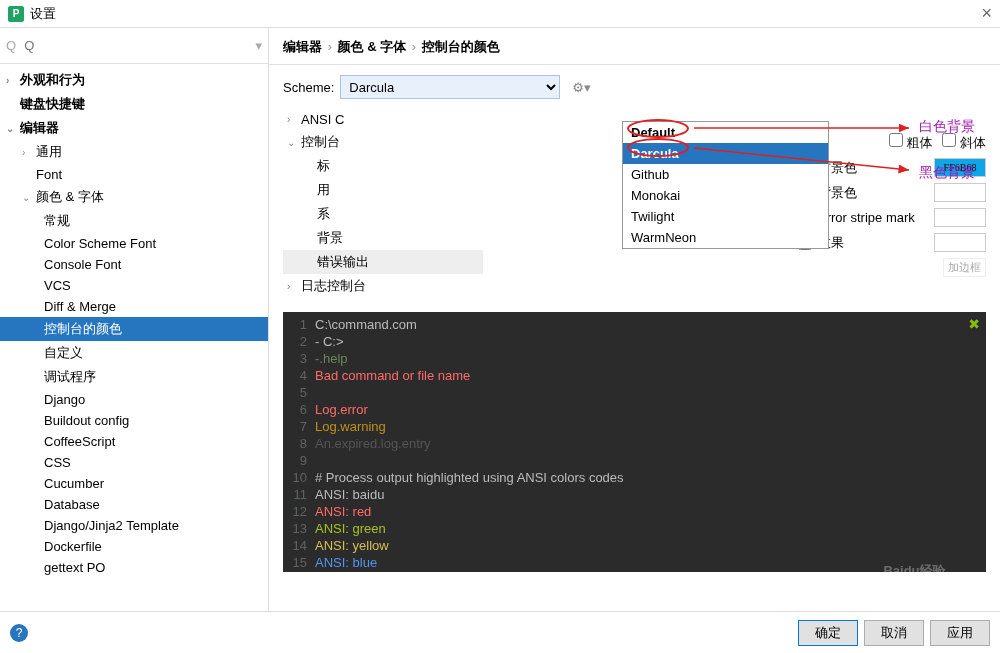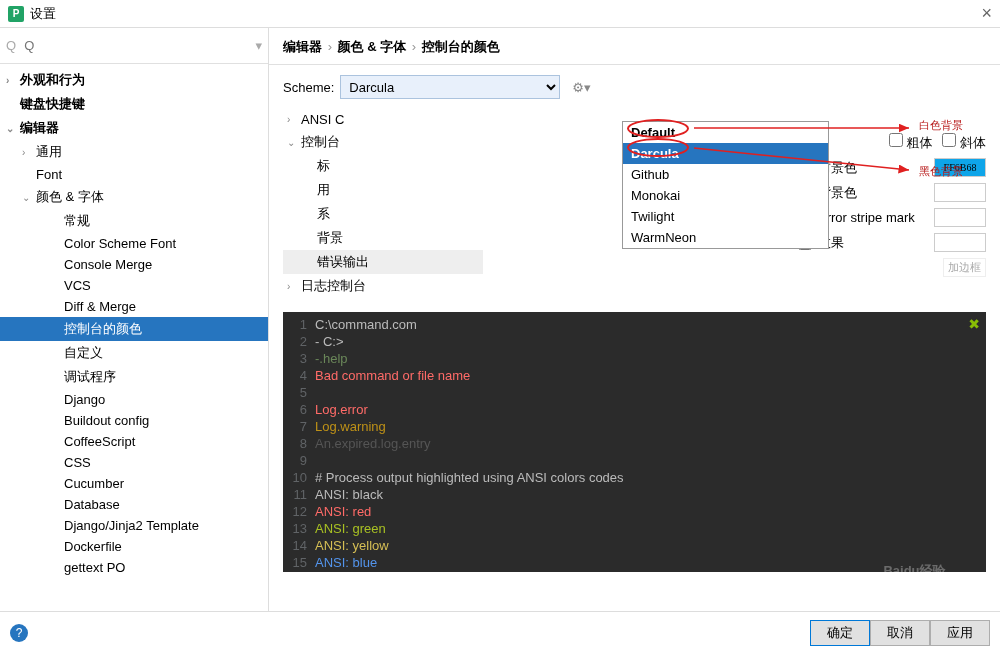--- a/index.html
+++ b/index.html
@@ -9,59 +9,59 @@
 .titlebar .close{margin-left:auto;font-size:18px;cursor:pointer;color:#666;}
 .main{display:flex;height:583px;}
 .sidebar{width:269px;border-right:1px solid #ddd;display:flex;flex-direction:column;}
 .search{padding:6px;border-bottom:1px solid #e0e0e0;display:flex;align-items:center;}
 .search input{flex:1;border:none;outline:none;padding:4px;background:transparent;color:#aaa;}
 .search .mag{color:#aaa;margin-right:4px;}
 .tree{flex:1;overflow-y:auto;padding-top:4px;}
 .tree-item{padding:3px 8px 3px 20px;cursor:pointer;white-space:nowrap;display:flex;align-items:center;}
 .tree-item.l1{padding-left:20px;font-weight:bold;}
 .tree-item.l2{padding-left:36px;}
-.tree-item.l3{padding-left:64px;}
+.tree-item.l3{padding-left:44px;}
 .tree-item.selected{background:#2675BF;color:#fff;}
 .tree-item .arrow{display:inline-block;width:12px;color:#888;font-size:10px;margin-left:-14px;margin-right:2px;}
 .content{flex:1;display:flex;flex-direction:column;position:relative;padding:0;}
 .breadcrumb{padding:10px 14px 8px;font-weight:bold;border-bottom:1px solid #e0e0e0;}
 .breadcrumb .sep{color:#999;margin:0 2px;font-weight:normal;}
 .scheme-row{display:flex;align-items:center;padding:10px 14px;gap:6px;}
 .scheme-row select{width:220px;height:24px;border:1px solid #abc3de;background:#e8f0fb;padding:0 4px;}
 .scheme-row .gear{color:#888;margin-left:6px;}
 .middle{display:flex;padding:0 14px;gap:12px;}
 .category-tree{width:200px;}
 .cat-item{padding:3px 6px 3px 18px;cursor:pointer;display:flex;align-items:center;}
 .cat-item .arrow{display:inline-block;width:12px;color:#888;font-size:10px;margin-left:-14px;margin-right:2px;}
 .cat-item.l2{padding-left:34px;}
 .cat-item.sel{background:#eee;}
 .dropdown{position:absolute;left:353px;top:93px;width:207px;background:#fff;border:1px solid #999;z-index:10;}
 .dropdown .opt{padding:3px 8px;cursor:pointer;}
 .dropdown .opt.sel{background:#2675BF;color:#fff;font-weight:bold;}
 .dropdown .opt.first{font-weight:bold;}
 .circle{position:absolute;border:2px solid #e02020;border-radius:50%;pointer-events:none;z-index:12;}
 .arrow-line{position:absolute;pointer-events:none;z-index:11;}
-.anno{position:absolute;color:#b91c1c;font-size:11px;z-index:11;}
+.anno{position:absolute;color:#a21caf;font-size:14px;z-index:11;}
 .props{position:absolute;right:14px;top:105px;width:188px;}
 .props .row{display:flex;align-items:center;margin-bottom:6px;gap:6px;}
 .props input[type=checkbox]{width:14px;height:14px;}
 .props .swatch{margin-left:auto;width:52px;height:19px;border:1px solid #ccc;font-size:10px;text-align:center;line-height:17px;}
 .props .swatch.fg{background:#0ea5e9;color:#000;font-family:Liberation Serif, serif;}
 .props .indent-label{font-size:11px;color:#aaa;margin-left:auto;border:1px solid #eee;padding:1px 4px;}
 .preview{margin:14px 14px 0;height:260px;background:#2b2b2b;font-family:Consolas,monospace;font-size:12px;padding:4px 0;overflow:hidden;position:relative;}
 .preview .line{display:flex;padding:1px 0;}
 .preview .gutter{width:24px;text-align:right;color:#606366;margin-right:8px;}
 .preview .x{color:#88be05;font-size:14px;position:absolute;right:6px;top:4px;}
 .c-white{color:#bbb;}.c-green{color:#6a8759;}.c-err{color:#ff6b68;}.c-warn{color:#be9117;}.c-exp{color:#555;}
 .c-ared{color:#ff6b68;}.c-agreen{color:#a8c023;}.c-ayellow{color:#d6bf55;}.c-ablue{color:#5394ec;}
 .watermark{position:absolute;right:20px;bottom:60px;color:rgba(255,255,255,0.3);font-size:22px;font-weight:bold;z-index:5;pointer-events:none;}
 .watermark .sub{font-size:11px;display:block;text-align:right;color:rgba(255,255,255,0.25);}
 .footer{height:42px;border-top:1px solid #ddd;display:flex;align-items:center;padding:0 10px;gap:6px;}
 .footer .help{width:18px;height:18px;border-radius:50%;background:#2675BF;color:#fff;font-size:12px;text-align:center;line-height:18px;}
-.footer .btns{margin-left:auto;display:flex;border-radius:6px;}
+.footer .btns{margin-left:auto;display:flex;gap:6px;border-radius:6px;}
 .footer button{padding:3px 16px;border:1px solid #adadad;background:#e1e1e1;cursor:pointer;}
 .footer button.primary{border:1px solid #0078d7;}
 </style>
 </head>
 <body>
 
 <div class="titlebar">
   <span class="icon">P</span>
   <span>设置</span>
   <span class="close">×</span>
@@ -76,21 +76,21 @@
     </div>
     <div class="tree" id="tree">
         <div class="tree-item l1"><span class="arrow">›</span>外观和行为</div>
         <div class="tree-item l1">键盘快捷键</div>
         <div class="tree-item l1"><span class="arrow">⌄</span>编辑器</div>
         <div class="tree-item l2"><span class="arrow">›</span>通用</div>
         <div class="tree-item l2">Font</div>
         <div class="tree-item l2"><span class="arrow">⌄</span>颜色 &amp; 字体</div>
         <div class="tree-item l3">常规</div>
         <div class="tree-item l3">Color Scheme Font</div>
-        <div class="tree-item l3">Console Merge</div>
+        <div class="tree-item l3">Console Font</div>
         <div class="tree-item l3">VCS</div>
         <div class="tree-item l3">Diff &amp; Merge</div>
         <div class="tree-item l3 selected">控制台的颜色</div>
         <div class="tree-item l3">自定义</div>
         <div class="tree-item l3">调试程序</div>
         <div class="tree-item l3">Django</div>
         <div class="tree-item l3">Buildout config</div>
         <div class="tree-item l3">CoffeeScript</div>
         <div class="tree-item l3">CSS</div>
         <div class="tree-item l3">Cucumber</div>
@@ -216,21 +216,21 @@
         <div class="line">
           <span class="gutter">9</span>
           <span class=""></span>
         </div>
         <div class="line">
           <span class="gutter">10</span>
           <span class="c-white"># Process output highlighted using ANSI colors codes</span>
         </div>
         <div class="line">
           <span class="gutter">11</span>
-          <span class="c-white">ANSI: black</span>
+          <span class="c-white">ANSI: baidu</span>
         </div>
         <div class="line">
           <span class="gutter">12</span>
           <span class="c-ared">ANSI: red</span>
         </div>
         <div class="line">
           <span class="gutter">13</span>
           <span class="c-agreen">ANSI: green</span>
         </div>
         <div class="line">

